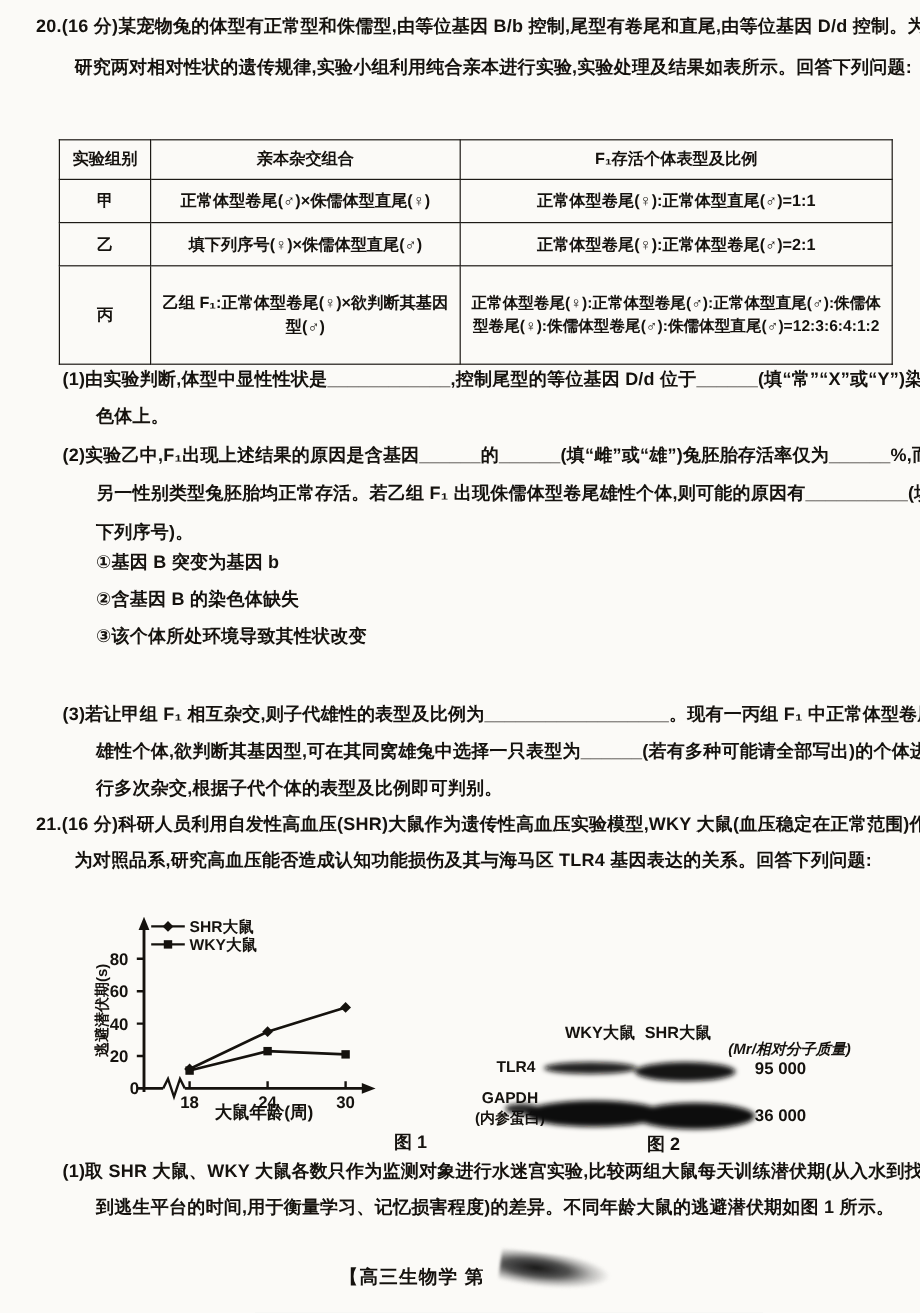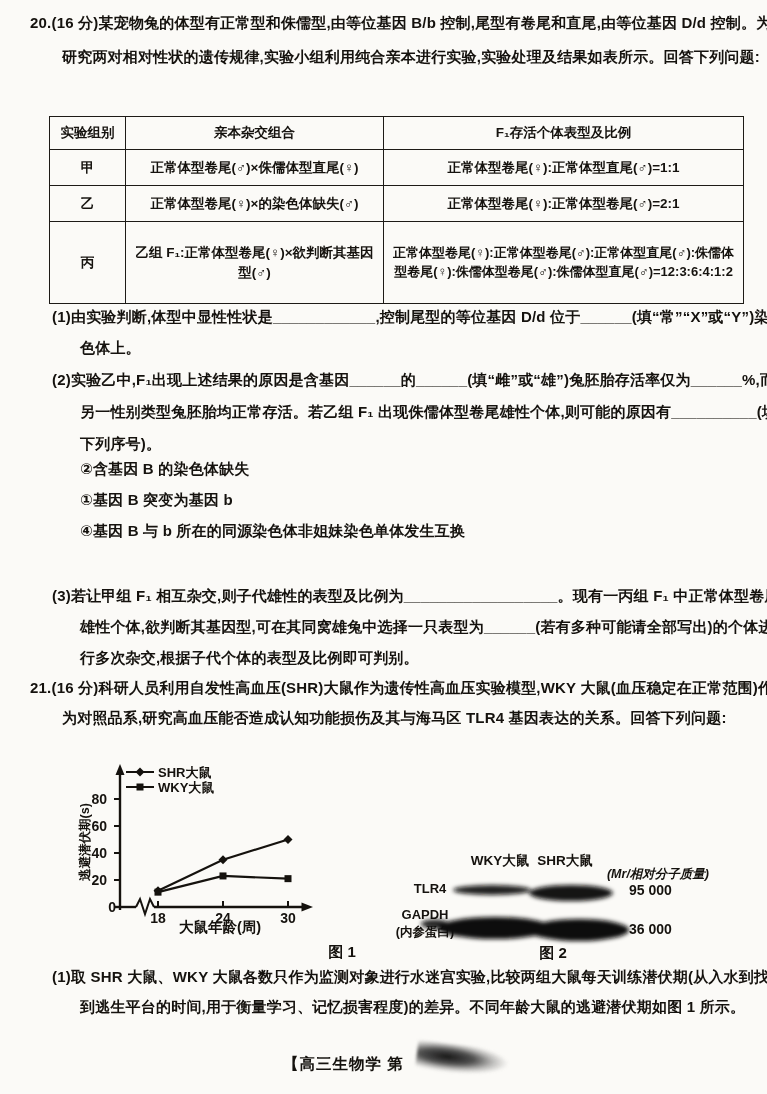--- a/index.html
+++ b/index.html
@@ -67,39 +67,39 @@
         <td class="c">亲本杂交组合</td>
         <td class="c">F₁存活个体表型及比例</td>
       </tr>
       <tr style="height:36px;">
         <td class="c">甲</td>
         <td>正常体型卷尾(♂)×侏儒体型直尾(♀)</td>
         <td>正常体型卷尾(♀):正常体型直尾(♂)=1:1</td>
       </tr>
       <tr style="height:36px;">
         <td class="c">乙</td>
-        <td>正常体型卷尾(♀)×的染色体缺失(♂)</td>
+        <td>填下列序号(♀)×侏儒体型直尾(♂)</td>
         <td>正常体型卷尾(♀):正常体型卷尾(♂)=2:1</td>
       </tr>
       <tr style="height:82px;">
         <td class="c">丙</td>
         <td>乙组 F₁:正常体型卷尾(♀)×欲判断其基因型(♂)</td>
         <td style="font-size:13px;">正常体型卷尾(♀):正常体型卷尾(♂):正常体型直尾(♂):侏儒体型卷尾(♀):侏儒体型卷尾(♂):侏儒体型直尾(♂)=12:3:6:4:1:2</td>
       </tr>
     </tbody>
   </table>
 
   <div class="abs para hang28" style="top:301px;left:52px;width:700px;">(1)由实验判断,体型中显性性状是____________,控制尾型的等位基因 D/d 位于______(填“常”“X”或“Y”)染色体上。</div>
 
   <div class="abs para hang28" style="top:364px;left:52px;width:702px;line-height:32px;">(2)实验乙中,F₁出现上述结果的原因是含基因______的______(填“雌”或“雄”)兔胚胎存活率仅为______%,而另一性别类型兔胚胎均正常存活。若乙组 F₁ 出现侏儒体型卷尾雄性个体,则可能的原因有__________(填下列序号)。</div>
 
   <div class="abs para" style="top:453px;left:80px;width:660px;">
+    <p class="opt">①基因 B 突变为基因 b</p>
     <p class="opt">②含基因 B 的染色体缺失</p>
-    <p class="opt">①基因 B 突变为基因 b</p>
-    <p class="opt">④基因 B 与 b 所在的同源染色体非姐妹染色单体发生互换</p>
+    <p class="opt">③该个体所处环境导致其性状改变</p>
   </div>
 
   <div class="abs para hang28" style="top:580px;left:52px;width:702px;">(3)若让甲组 F₁ 相互杂交,则子代雄性的表型及比例为__________________。现有一丙组 F₁ 中正常体型卷尾雄性个体,欲判断其基因型,可在其同窝雄兔中选择一只表型为______(若有多种可能请全部写出)的个体进行多次杂交,根据子代个体的表型及比例即可判别。</div>
 
   <div class="abs para hang32" style="top:673px;left:30px;width:714px;line-height:30px;"><span>21.</span><span>(16 分)科研人员利用自发性高血压(SHR)大鼠作为遗传性高血压实验模型,WKY 大鼠(血压稳定在正常范围)作为对照品系,研究高血压能否造成认知功能损伤及其与海马区 TLR4 基因表达的关系。回答下列问题:</span></div>
 
   <svg id="fig1-svg" class="abs" style="top:756px;left:70px;" width="310" height="205" viewBox="0 0 310 205">
 
     <line x1="50" y1="154" x2="50" y2="18" stroke="#15120e" stroke-width="2.4"></line>
     <polygon points="50,8 45.5,19 54.5,19" fill="#15120e"></polygon>

